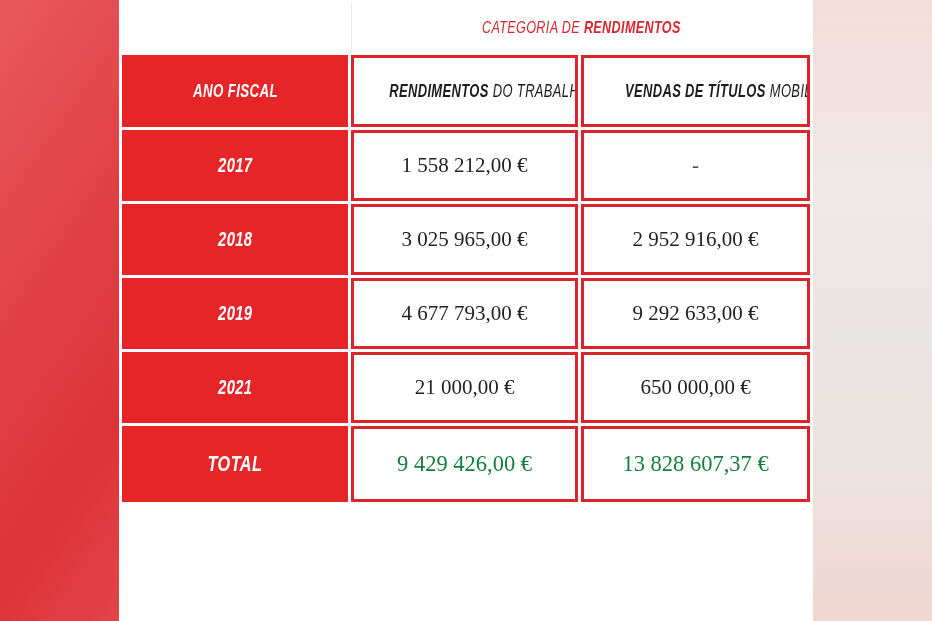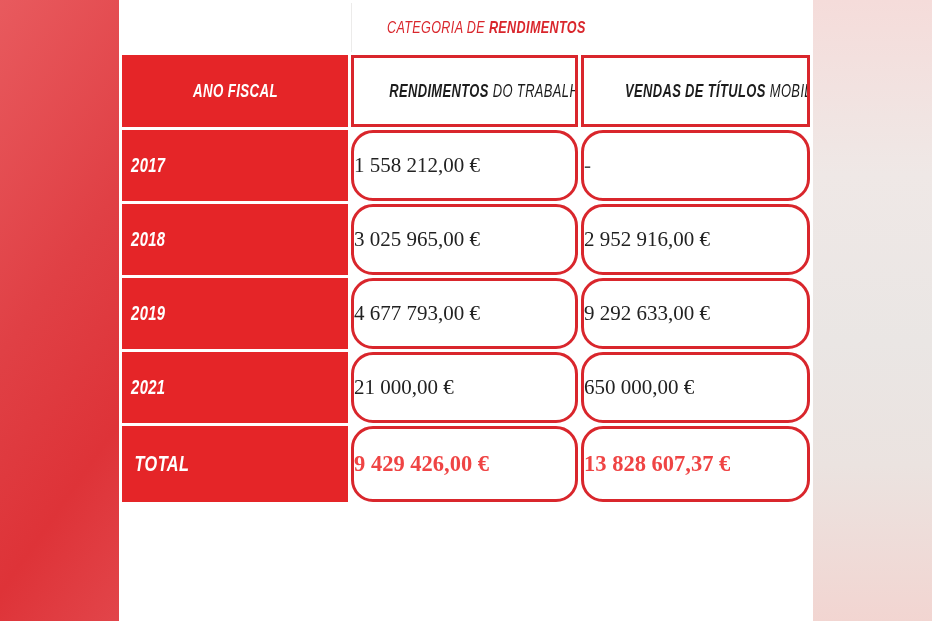--- a/index.html
+++ b/index.html
@@ -32,21 +32,21 @@
     position:absolute; left:119px; top:0; width:694px; height:621px;
     background:#fff;
   }
   table{
     width:694px;
     border-collapse:separate;
     border-spacing:3px;
     table-layout:fixed;
   }
   td,th{
-    padding:0; vertical-align:middle;
+    padding:0; text-align:center; vertical-align:middle;
     overflow:hidden; white-space:nowrap;
   }
 
   
   .cond{
     display:inline-block;
     transform:scaleX(0.74);
     transform-origin:center;
     font-family:"Liberation Sans", sans-serif;
     font-style:italic;
@@ -76,28 +76,27 @@
   .head-row .cond{ font-size:17.5px; color:var(--ink); }
   .head-row .year-col .cond{ font-size:18px; color:#fff; font-weight:bold; }
 
   
   .data-row td{ height:71px; }
   .data-row .year-col .cond{ font-size:20px; font-weight:bold; }
   .val{
     font-family:"Liberation Serif", serif;
     font-size:21px;
     color:#222;
-    border-radius:22px;
   }
   .dash{ color:#4a4a4a; }
 
   
   .total-row td{ height:76px; }
   .total-row .year-col .cond{ font-size:22px; font-weight:bold; }
-  .total-row .val{ font-size:22.5px; font-weight:bold; color:#ef4444; }
+  .total-row .val{ font-size:22.5px; font-weight:normal; color:#15803d; }
 </style>
 </head>
 <body>
 
 <div class="stage">
   <div class="left-band"></div>
 
   <div class="table-wrap">
     <table>
       <colgroup>

